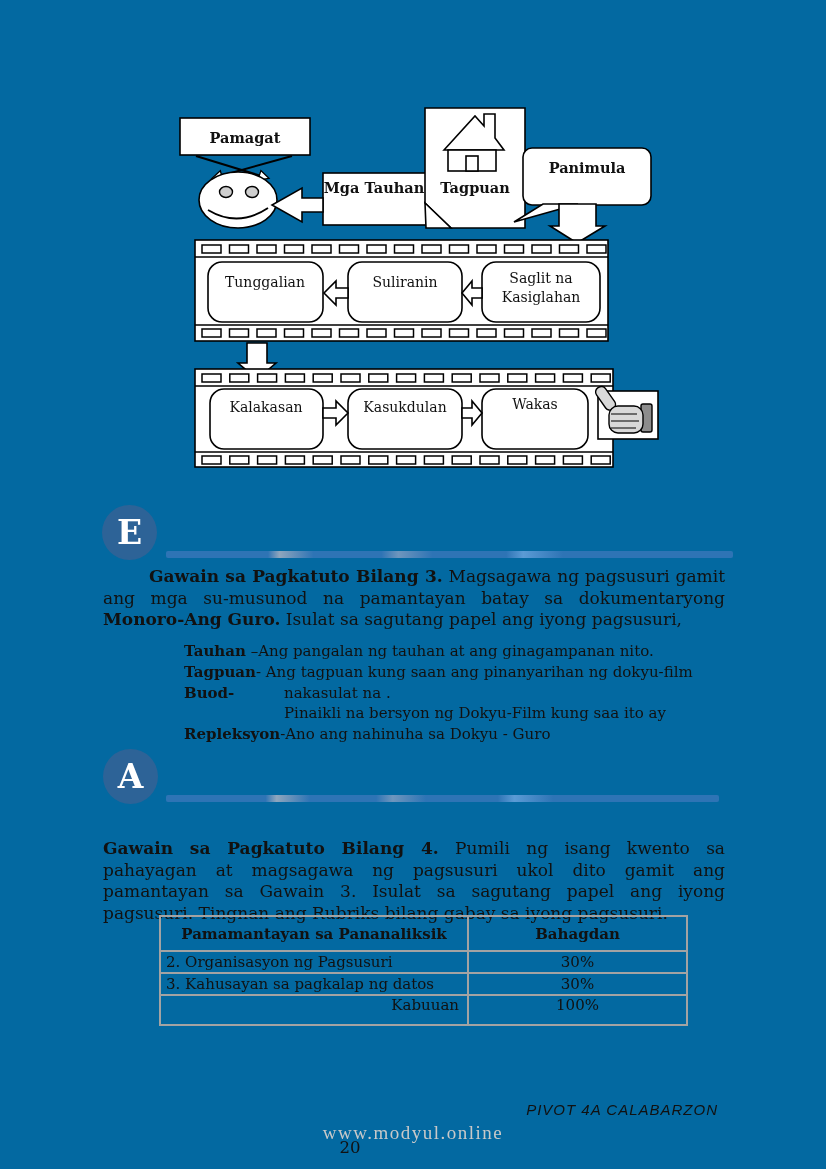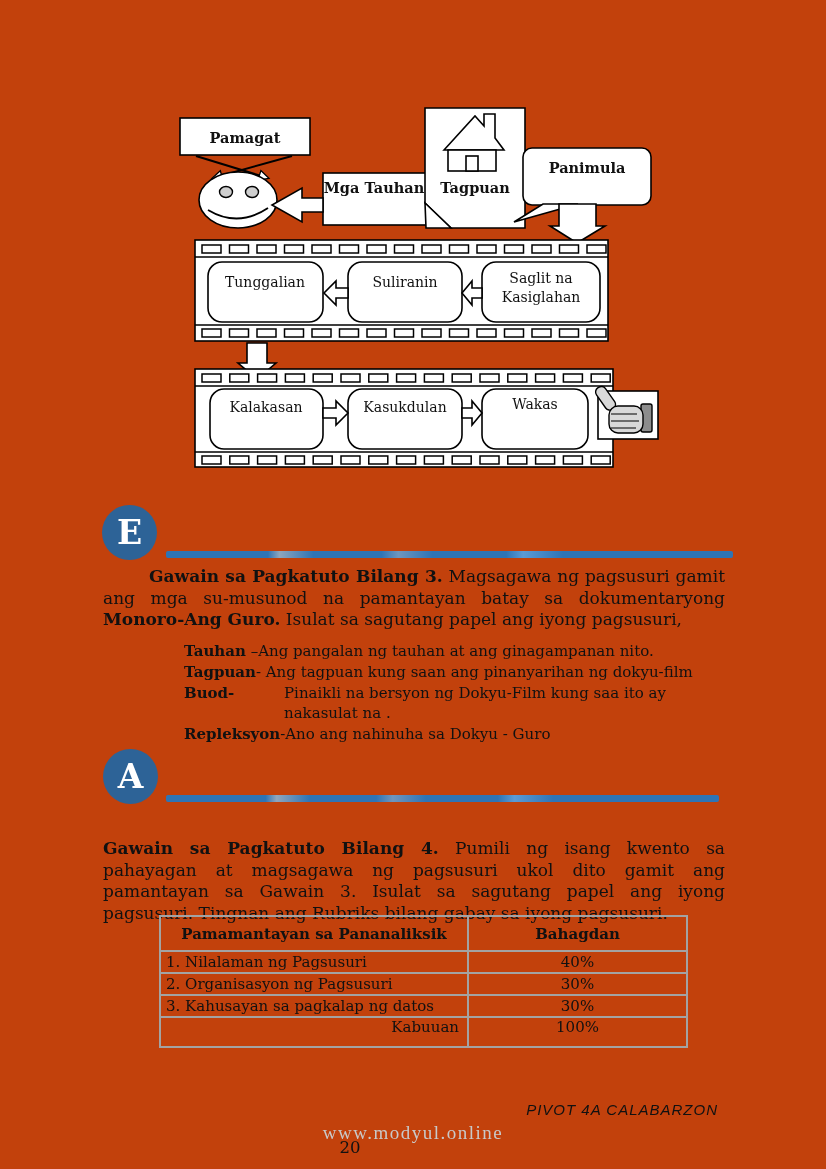--- a/index.html
+++ b/index.html
@@ -1,17 +1,17 @@
 <!DOCTYPE html>
 <html><head>
 <meta charset="utf-8">
 <style>
   html,body{margin:0;padding:0;background:#e8e8e8;}
   .page{
-    position:relative;width:826px;height:1169px;margin:0 auto;background:#c2410c;
+    position:relative;width:826px;height:1169px;margin:0 auto;background:#0369a1;
     font-family:"DejaVu Serif", serif;color:#111;overflow:hidden;
   }
   .abs{position:absolute;}
   
   .diagram-svg{position:absolute;left:0;top:0;width:826px;height:480px;}
   .dgm-bold{font-family:"DejaVu Serif",serif;font-weight:bold;font-size:14.5px;fill:#111;}
   .dgm-reg{font-family:"DejaVu Serif",serif;font-size:14px;fill:#111;}
   .shape{fill:#ffffff;stroke:#000;stroke-width:1.6;}
   .thin{fill:none;stroke:#000;stroke-width:1.6;}
   
@@ -209,22 +209,22 @@
   <div class="defs abs" style="left:184px;top:641px;">
     <div class="def-row">
       <span class="b">Tauhan</span><span> –Ang pangalan ng tauhan at ang ginagampanan nito.</span>
     </div>
     <div class="def-row">
       <span class="b">Tagpuan</span><span>- Ang tagpuan kung saan ang pinanyarihan ng dokyu-film</span>
     </div>
     <div class="def-flex">
       <span class="def-term">Buod-</span>
       <span>
+        <div>nakasulat na .</div>
         <div>Pinaikli na bersyon  ng Dokyu-Film kung saa ito ay</div>
-        <div>nakasulat na .</div>
       </span>
     </div>
     <div class="def-row">
       <span class="b">Repleksyon</span><span>-Ano ang nahinuha sa Dokyu - Guro</span>
     </div>
   </div>
 
   <div class="badge abs" style="left:103px;top:749px;">
     <span>A</span>
   </div>
@@ -238,24 +238,20 @@
     <colgroup>
         <col style="width:308px">
         <col style="width:219px">
       </colgroup>
     <tbody>
         <tr>
       <th>Pamamantayan sa Pananaliksik</th>
       <th>Bahagdan</th>
     </tr>
     <tr>
-      <td class="crit">1. Nilalaman ng Pagsusuri</td>
-      <td class="wt">40%</td>
-    </tr>
-    <tr>
       <td class="crit">2. Organisasyon ng Pagsusuri</td>
       <td class="wt">30%</td>
     </tr>
     <tr>
       <td class="crit">3. Kahusayan sa pagkalap ng datos</td>
       <td class="wt">30%</td>
     </tr>
     <tr class="total">
       <td class="crit">Kabuuan</td>
       <td class="wt">100%</td>

